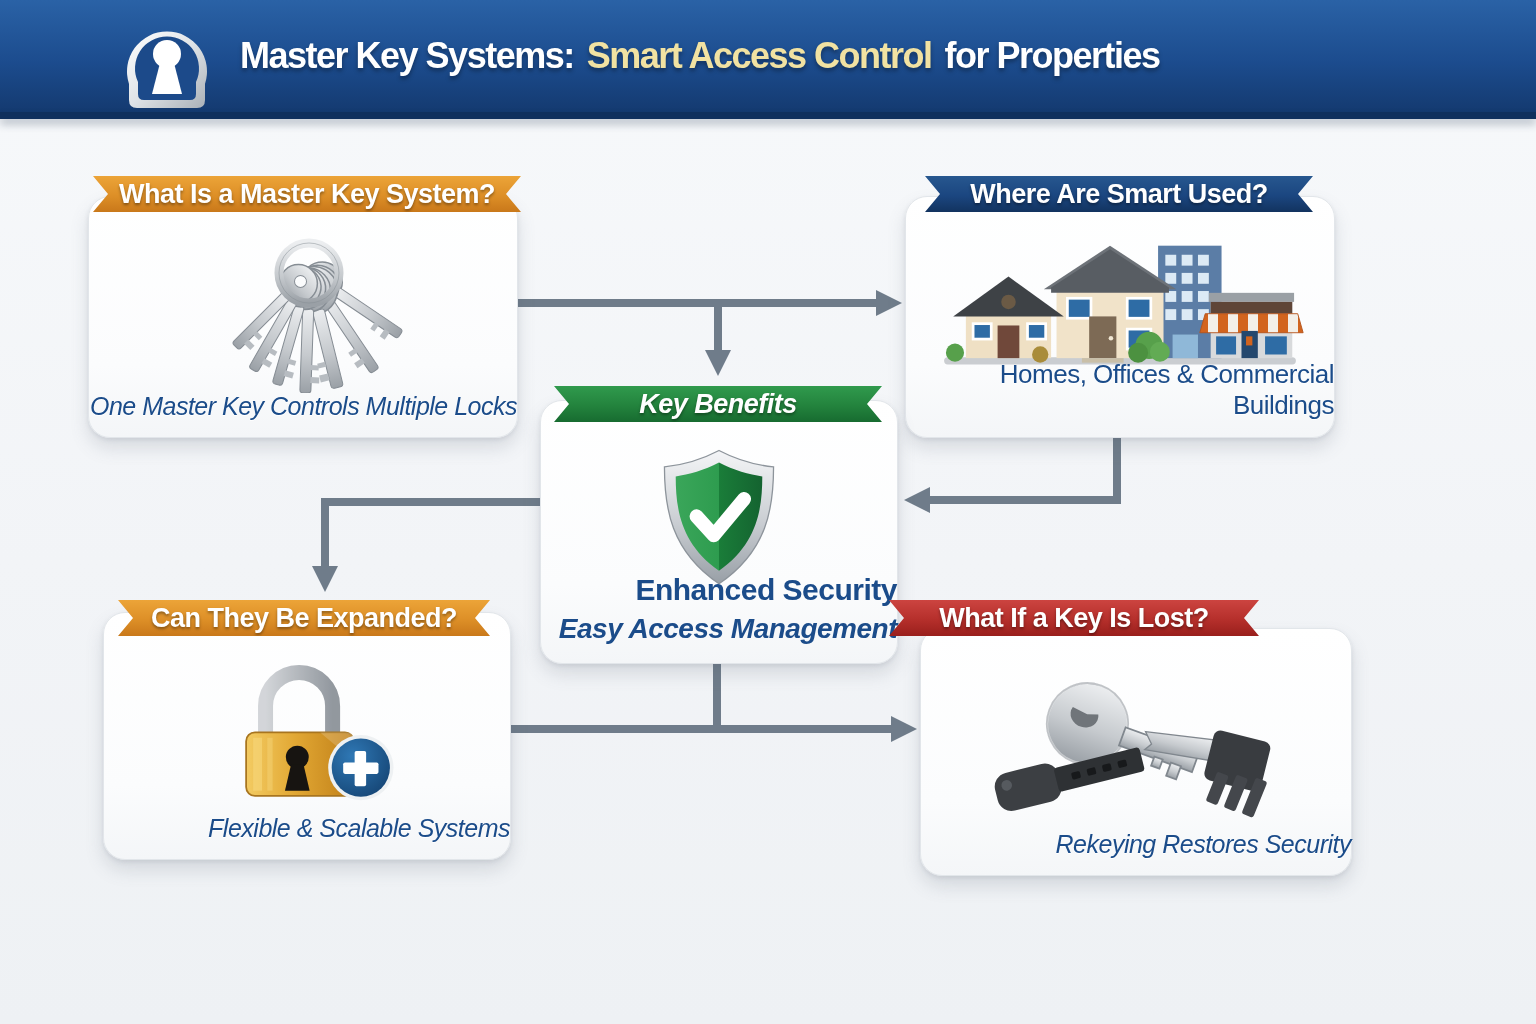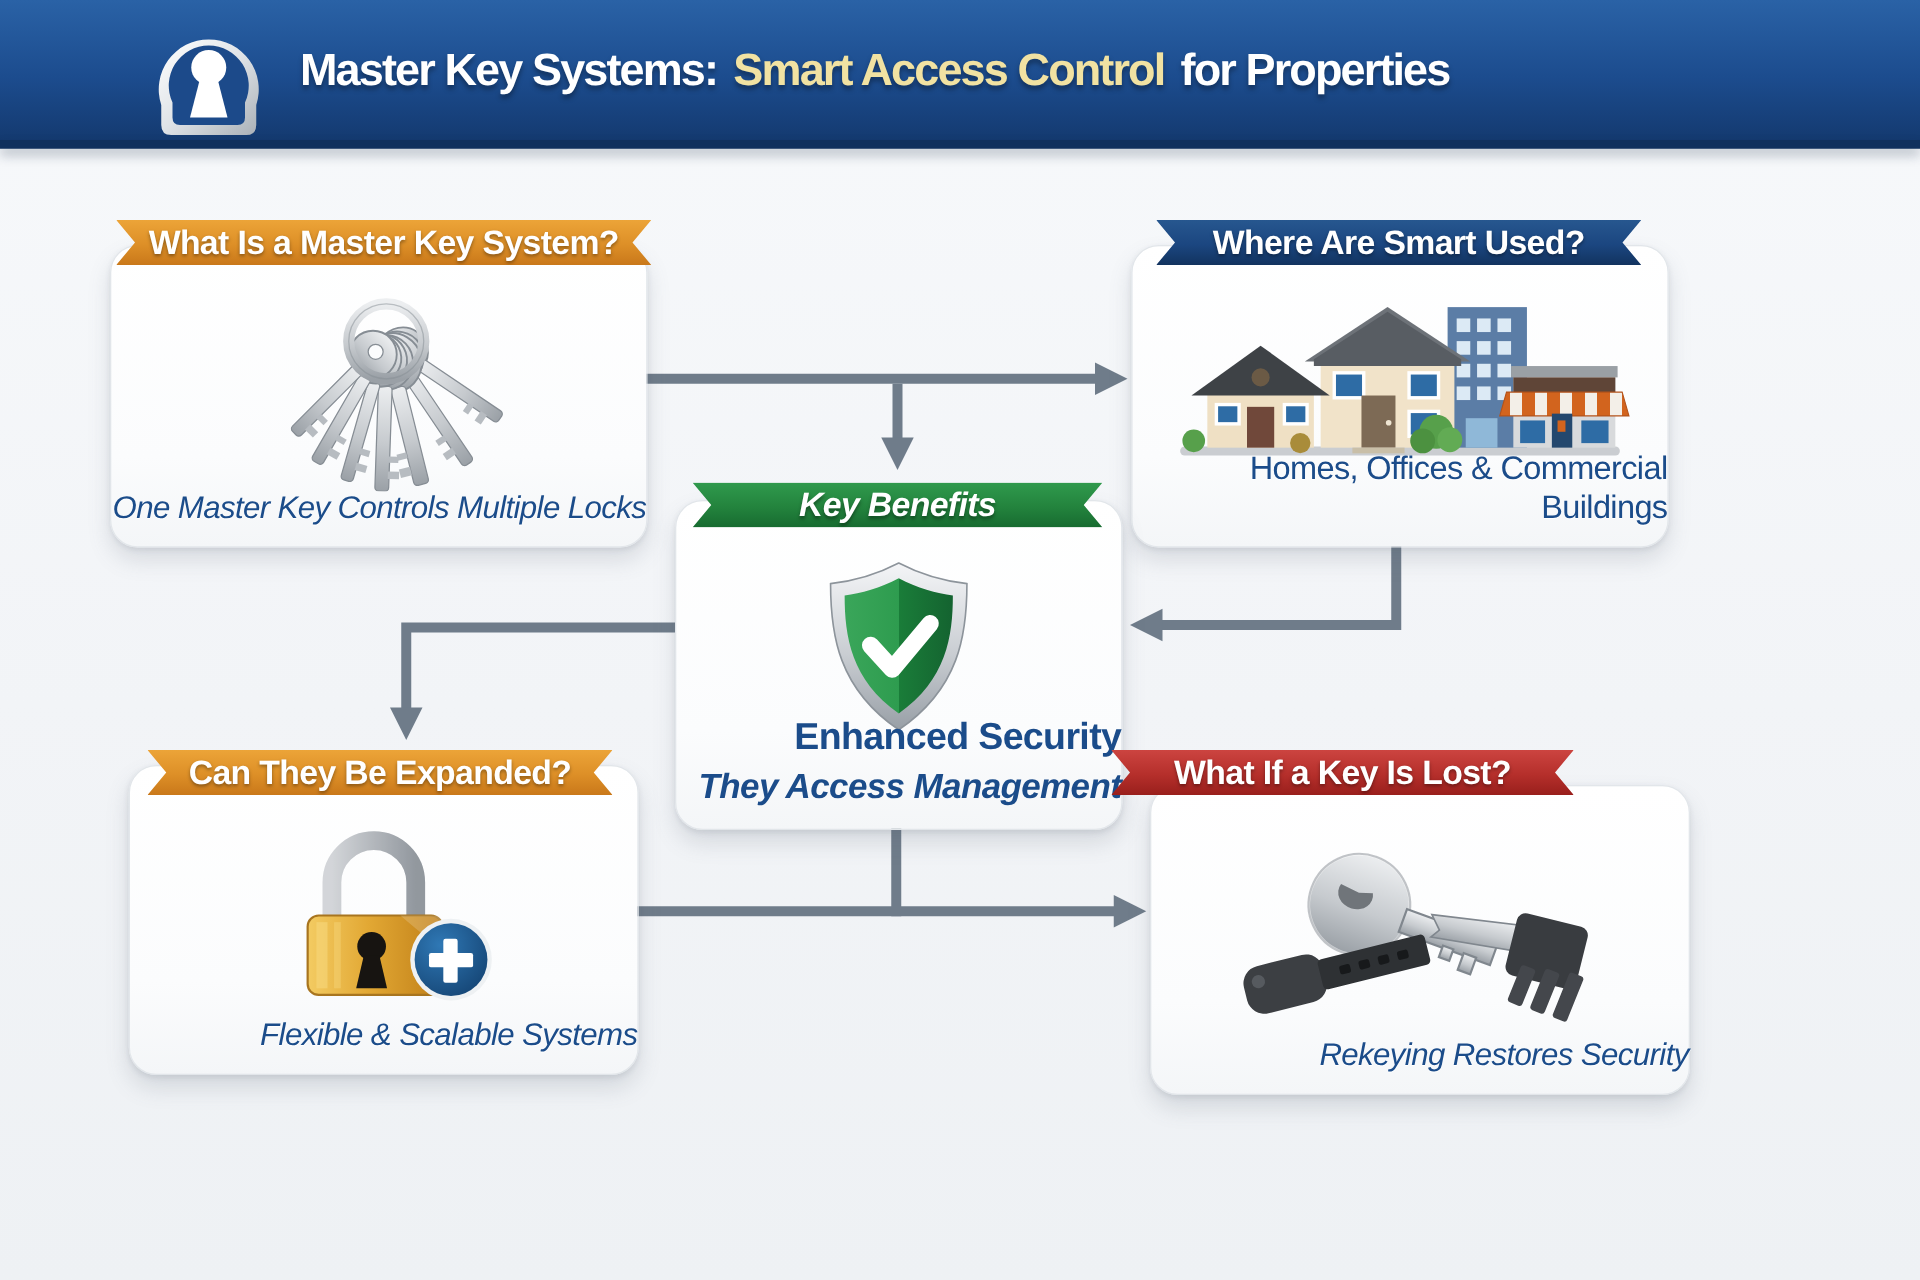--- a/index.html
+++ b/index.html
@@ -250,21 +250,21 @@
               <stop offset="1" stop-color="#146330"></stop>
           </linearGradient>
         </defs>
         <path d="M75 4 C96 15 119 21 138 23 C138 70 131 120 75 158 C19 120 12 70 12 23 C31 21 54 15 75 4 Z" fill="url(#gSilver2)" stroke="#8d949b" stroke-width="1.5"></path>
         <path d="M75 18 C92 27 110 32 125 34 C125 72 119 112 75 143 C31 112 25 72 25 34 C40 32 58 27 75 18 Z" fill="url(#gGreen2)"></path>
         <path d="M49 80 L69 102 L104 60" fill="none" stroke="#ffffff" stroke-width="16" stroke-linecap="round" stroke-linejoin="round"></path>
       </svg>
     </div>
     <div class="benefit-lines">
       <div class="benefit-line1">Enhanced Security</div>
-      <div class="benefit-line2">They Access Management</div>
+      <div class="benefit-line2">Easy Access Management</div>
     </div>
   </div>
   <div class="ribbon rb-green" style="left:554px;top:386px;width:328px;font-style:italic;">Key Benefits</div>
 
   <div class="card" style="left:103px;top:612px;width:406px;height:246px;">
     <div class="icon-wrap" style="top:40px;">
       <svg width="210" height="150" viewBox="0 0 210 170">
         <defs>
           <linearGradient id="gGold" x1="0" y1="0" x2="1" y2="0">
             <stop offset="0" stop-color="#f3cb62"></stop>

